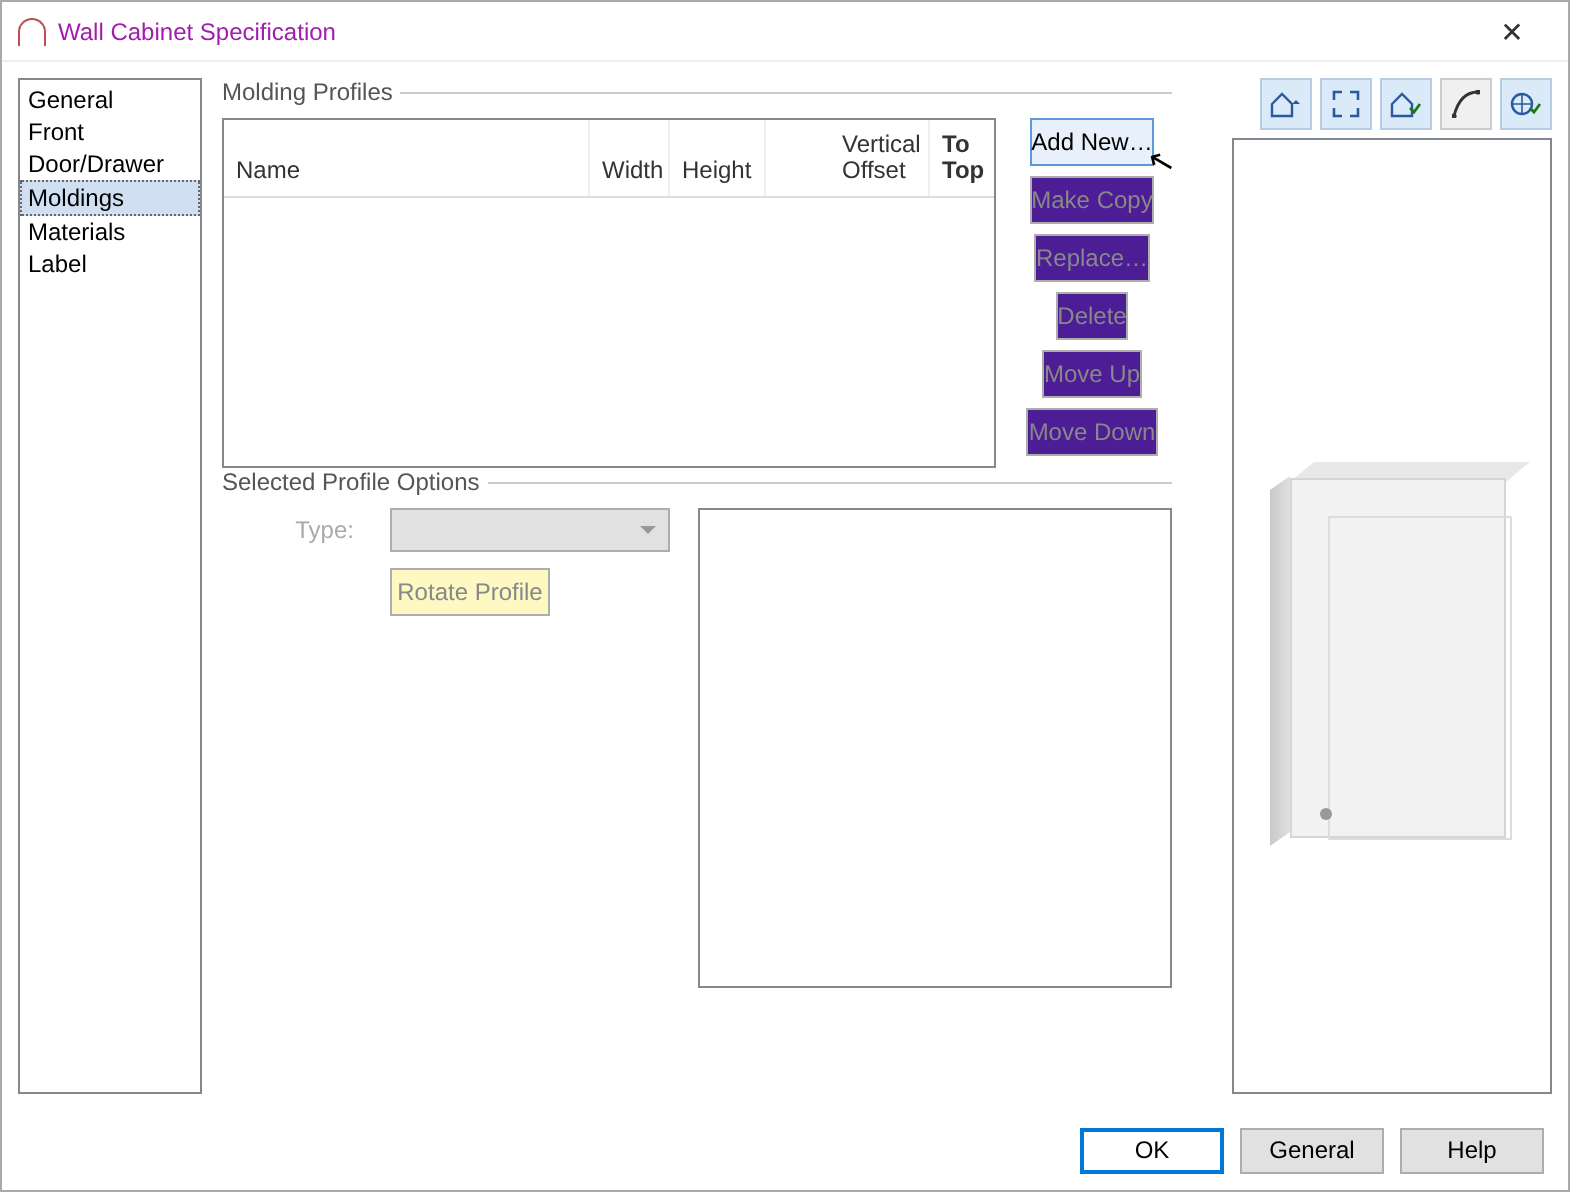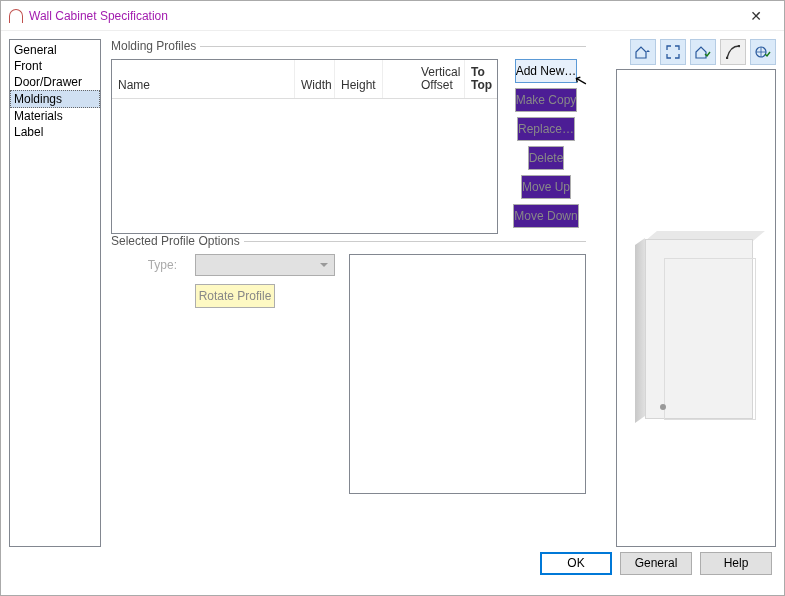--- a/index.html
+++ b/index.html
@@ -56,21 +56,21 @@
 .tool.plain { background: #f0f0f0; border-color: #ccc; }
 .preview-big { flex: 1; border: 1px solid #828790; background: #fff; position: relative; }
 
 .cabinet { position: absolute; left: 18px; top: 160px; width: 118px; height: 195px; }
 .cabinet .side { position: absolute; left: 0; top: 8px; width: 10px; height: 178px; background: linear-gradient(90deg,#c8c8c8,#e0e0e0); transform: skewY(-35deg); transform-origin: top right; }
 .cabinet .top { position: absolute; left: 10px; top: 1px; width: 108px; height: 10px; background: #e8e8e8; transform: skewX(-50deg); transform-origin: bottom left; }
 .cabinet .front { position: absolute; left: 10px; top: 9px; width: 108px; height: 180px; background: #f2f2f2; border: 1px solid #d5d5d5; }
 .cabinet .door { position: absolute; left: 18px; top: 18px; width: 92px; height: 162px; border: 1px solid #ddd; }
 .cabinet .knob { position: absolute; left: 14px; bottom: 8px; width: 6px; height: 6px; border-radius: 50%; background: #999; }
 
-.footer { position: absolute; left: 0; right: 0; bottom: 12px; height: 40px; display: flex; align-items: center; justify-content: flex-end; gap: 8px; padding: 0 12px; }
+.footer { position: absolute; left: 0; right: 0; bottom: 0; height: 40px; display: flex; align-items: center; justify-content: flex-end; gap: 8px; padding: 0 12px; }
 .dlg-btn { width: 72px; height: 23px; border: 1px solid #adadad; background: #e1e1e1; text-align: center; line-height: 21px; cursor: pointer; }
 .dlg-btn.primary { border: 1px solid #0078d7; background: #fff; box-shadow: inset 0 0 0 1px #0078d7; }
 </style>
 </head>
 <body>
 
 <div class="titlebar">
   <div class="app-icon"></div>
   <div class="title">Wall Cabinet Specification</div>
   <div class="close">✕</div>

